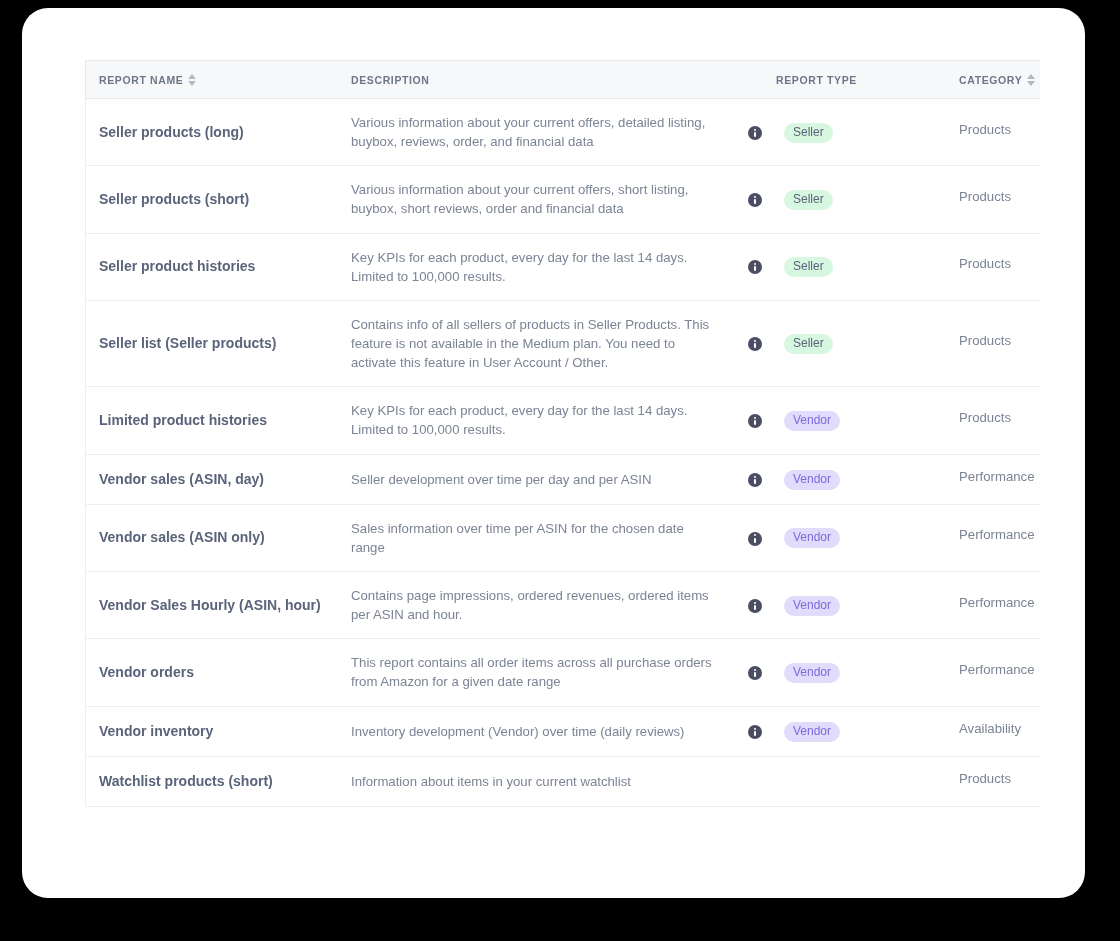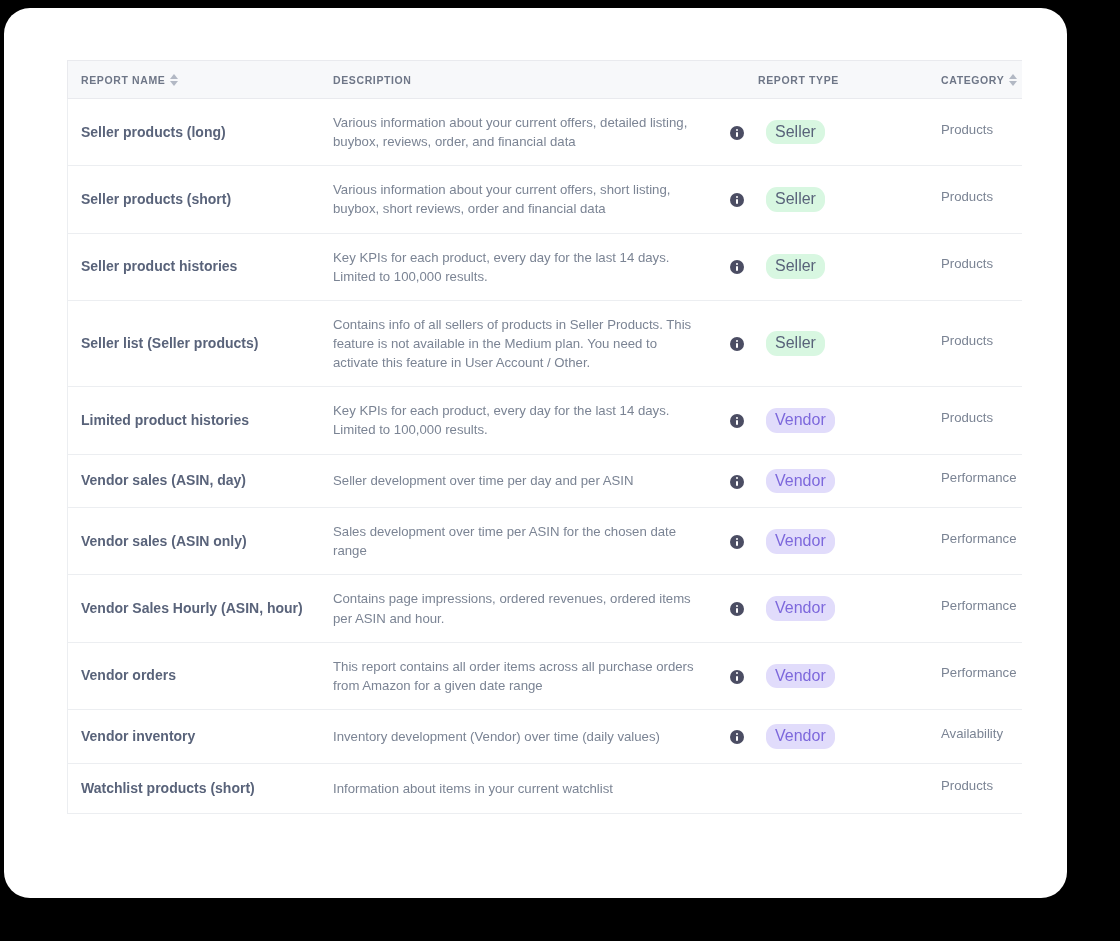--- a/index.html
+++ b/index.html
@@ -11,21 +11,21 @@
   body {
     width: 1120px;
     height: 941px;
     overflow: hidden;
     font-family: "Liberation Sans", sans-serif;
     -webkit-font-smoothing: antialiased;
   }
 
   .app-card {
     position: absolute;
-    left: 4px;
+    left: 22px;
     top: 8px;
     width: 1063px;
     height: 890px;
     background: #ffffff;
     border-radius: 26px;
     overflow: hidden;
   }
 
   .table-viewport {
     position: absolute;
@@ -147,21 +147,21 @@
     width: 2px; height: 5px;
     border-radius: 1px;
     background: #ffffff;
   }
 
   
   .badge {
     display: inline-block;
     padding: 3px 9px 4px 9px;
     border-radius: 11px;
-    font-size: 16px;
+    font-size: 12px;
     font-weight: 400;
     line-height: 1.1;
     margin-right: 6px;
     white-space: nowrap;
     text-align: center;
   }
   .badge.seller { background: #d8f7e1; color: #59637a; }
   .badge.vendor { background: #e1dcfb; color: #7d68dc; }
 </style>
 </head>
@@ -245,42 +245,42 @@
           </tr>
           <tr>
             <td class="c-name">Vendor sales (ASIN, day)</td>
             <td class="c-desc">Seller development over time per day and per ASIN</td>
             <td class="c-info"><span class="info-icon"></span></td>
             <td class="c-type"><span class="badge vendor">Vendor</span></td>
             <td class="c-cat">Performance</td>
           </tr>
           <tr>
             <td class="c-name">Vendor sales (ASIN only)</td>
-            <td class="c-desc">Sales development over time per ASIN for the chosen date range</td>
+            <td class="c-desc">Sales information over time per ASIN for the chosen date range</td>
             <td class="c-info"><span class="info-icon"></span></td>
             <td class="c-type"><span class="badge vendor">Vendor</span></td>
             <td class="c-cat">Performance</td>
           </tr>
           <tr>
             <td class="c-name">Vendor Sales Hourly (ASIN, hour)</td>
             <td class="c-desc">Contains page impressions, ordered revenues, ordered items per ASIN and hour.</td>
             <td class="c-info"><span class="info-icon"></span></td>
             <td class="c-type"><span class="badge vendor">Vendor</span></td>
             <td class="c-cat">Performance</td>
           </tr>
           <tr>
             <td class="c-name">Vendor orders</td>
             <td class="c-desc">This report contains all order items across all purchase orders from Amazon for a given date range</td>
             <td class="c-info"><span class="info-icon"></span></td>
             <td class="c-type"><span class="badge vendor">Vendor</span></td>
             <td class="c-cat">Performance</td>
           </tr>
           <tr>
             <td class="c-name">Vendor inventory</td>
-            <td class="c-desc">Inventory development (Vendor) over time (daily values)</td>
+            <td class="c-desc">Inventory development (Vendor) over time (daily reviews)</td>
             <td class="c-info"><span class="info-icon"></span></td>
             <td class="c-type"><span class="badge vendor">Vendor</span></td>
             <td class="c-cat">Availability</td>
           </tr>
           <tr>
             <td class="c-name">Watchlist products (short)</td>
             <td class="c-desc">Information about items in your current watchlist</td>
             <td class="c-info"></td>
             <td class="c-type"></td>
             <td class="c-cat">Products</td>

